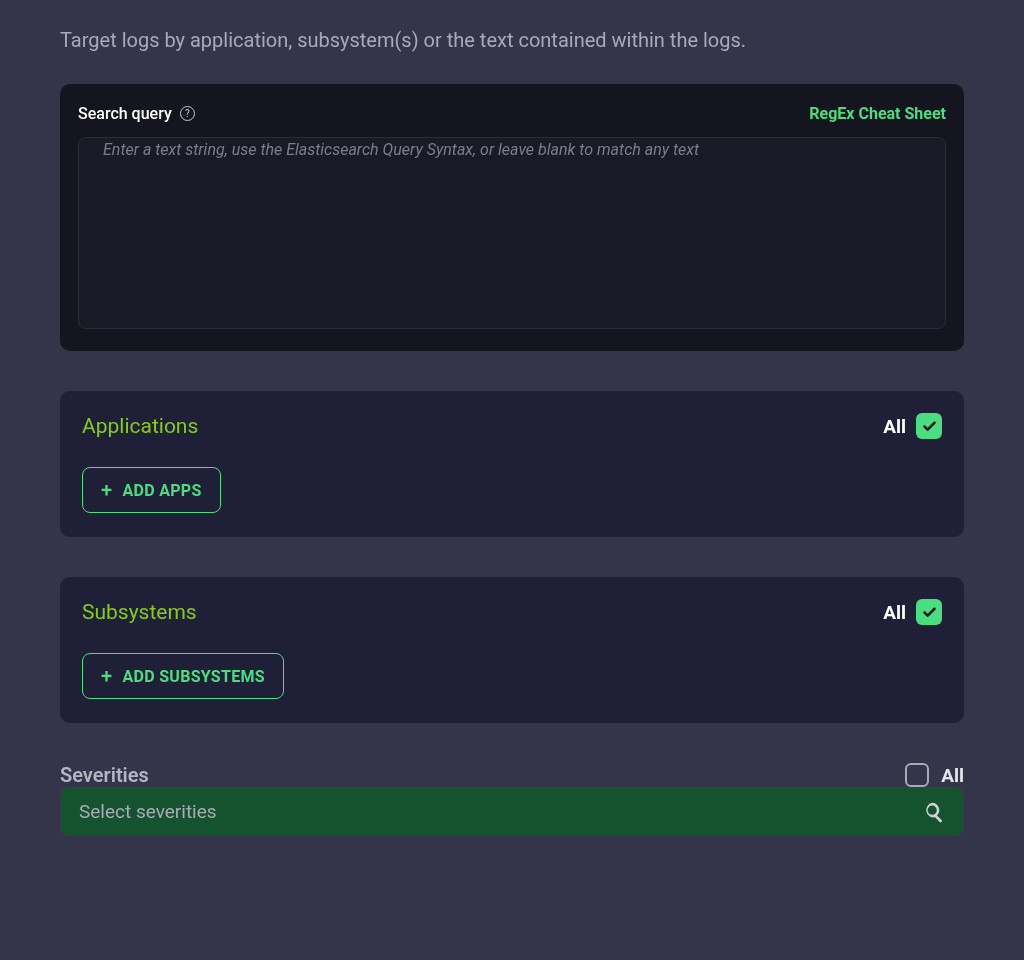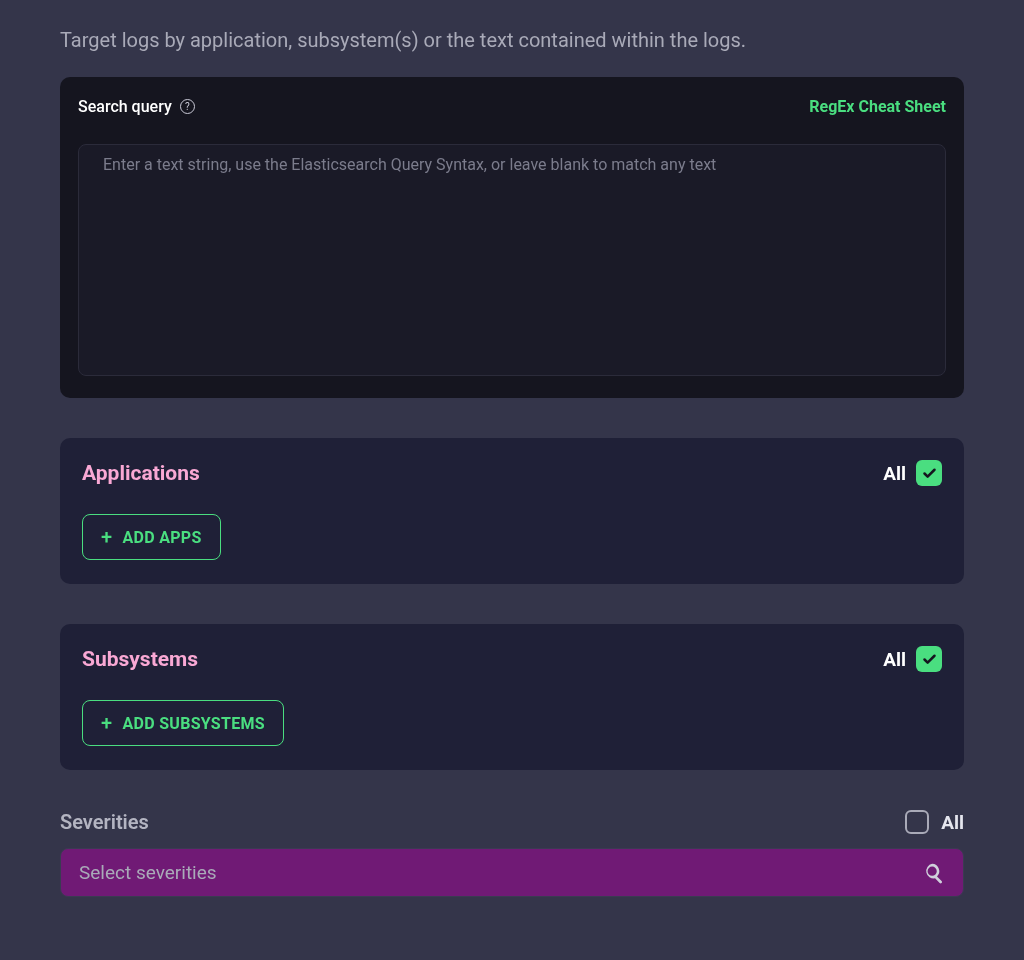--- a/index.html
+++ b/index.html
@@ -16,33 +16,33 @@
   }
   .page-title {
     font-size: 30px;
     font-weight: 700;
     color: #ffffff;
     margin-bottom: 40px;
   }
   .subtitle {
     font-size: 20px;
     color: #a9aab8;
-    margin-bottom: 25px;
+    margin-bottom: 32px;
   }
   .panel-dark {
     background: #15151f;
     border-radius: 10px;
     padding: 20px 18px 18px 18px;
     margin-bottom: 40px;
   }
   .panel-dark-header {
     display: flex;
     justify-content: space-between;
     align-items: center;
-    margin-bottom: 28px;
+    margin-bottom: 14px;
     padding-left: 0px;
   }
   .search-label-wrap {
     display: flex;
     align-items: center;
     gap: 8px;
   }
   .search-label {
     font-size: 16px;
     color: #ffffff;
@@ -61,48 +61,49 @@
   }
   .help-icon::after { content: "?"; }
   .regex-link {
     color: #4ade80;
     font-size: 16px;
     font-weight: 700;
     cursor: pointer;
   }
   .search-textarea {
     width: 100%;
-    height: 232px;
+    height: 192px;
     background: #1a1a27;
     border: 1px solid #2b2b3a;
     border-radius: 8px;
     resize: none;
     color: #e5e7eb;
     font-size: 16px;
-    padding: 10px 24px;
+    padding: 2px 24px;
     font-family: inherit;
+    font-style: italic;
   }
   .search-textarea::placeholder { color: #7b7c8c; }
 
   .panel {
     background: #1f2037;
     border-radius: 10px;
     padding: 22px 22px 24px 22px;
     margin-bottom: 40px;
   }
   .panel-header {
     display: flex;
     justify-content: space-between;
     align-items: center;
     margin-bottom: 28px;
   }
   .panel-title {
     font-size: 21px;
-    font-weight: 700;
-    color: #f9a8d4;
+    font-weight: 400;
+    color: #84cc16;
   }
   .all-wrap {
     display: flex;
     align-items: center;
     gap: 10px;
   }
   .all-label {
     font-size: 19px;
     font-weight: 700;
     color: #ffffff;
@@ -136,21 +137,21 @@
   .add-btn .plus {
     font-size: 20px;
     line-height: 1;
     font-weight: 500;
   }
 
   .severities-row {
     display: flex;
     justify-content: space-between;
     align-items: center;
-    margin-bottom: 14px;
+    margin-bottom: 0;
   }
   .severities-title {
     font-size: 20px;
     font-weight: 600;
     color: #b4b5c2;
   }
   .sev-all-wrap {
     display: flex;
     align-items: center;
     gap: 12px;
@@ -161,21 +162,21 @@
     border-radius: 6px;
     background: transparent;
     cursor: pointer;
   }
   .sev-all-label {
     font-size: 19px;
     font-weight: 700;
     color: #e5e6ee;
   }
   .severities-select {
-    background: #701a75;
+    background: #14532d;
     border: 1px solid #3a3b52;
     border-radius: 8px;
     padding: 12px 18px;
     display: flex;
     justify-content: space-between;
     align-items: center;
     cursor: pointer;
   }
   .severities-placeholder {
     font-size: 19px;

